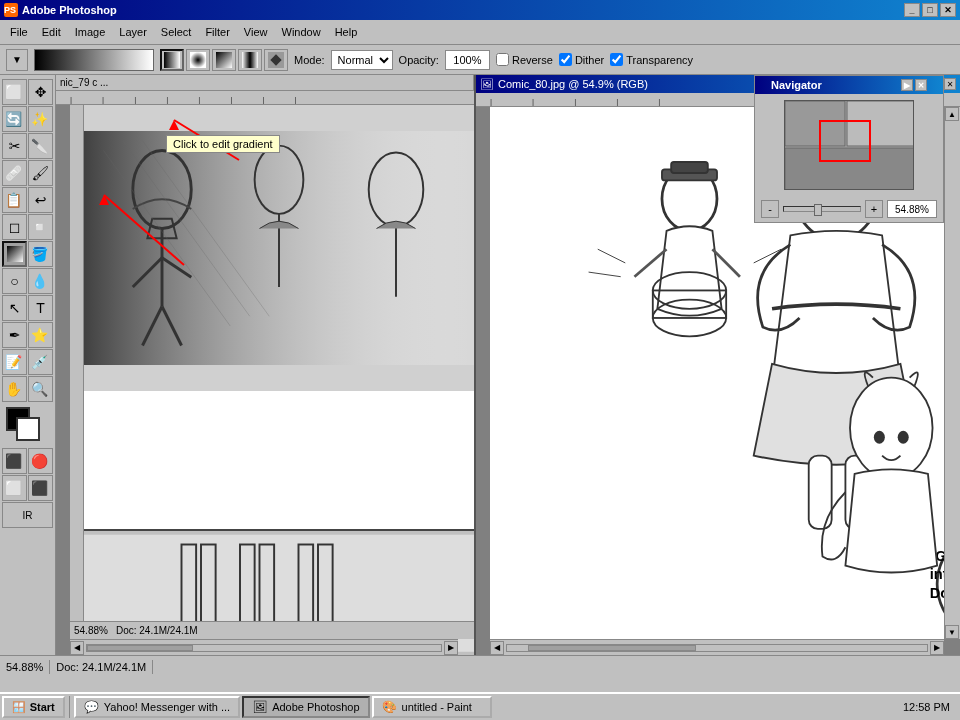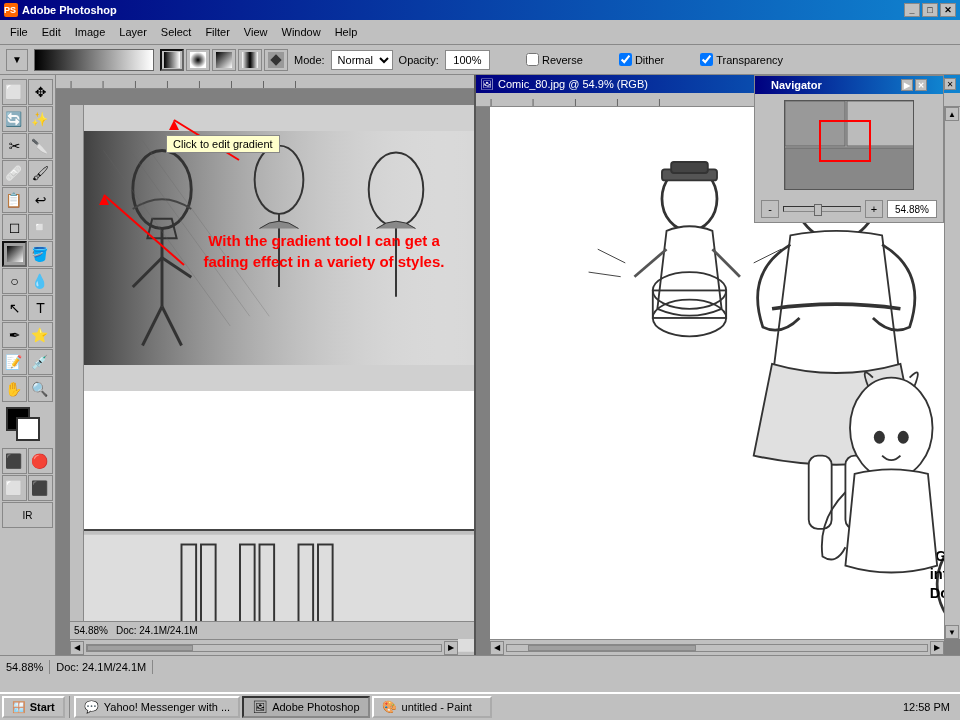--- a/index.html
+++ b/index.html
@@ -104,21 +104,20 @@
     }
     .opacity-input {
       width: 45px; height: 20px;
       font-size: 11px;
       border: 1px solid #888;
       text-align: center;
     }
     .checkbox-label {
       display: flex; align-items: center; gap: 3px;
       font-size: 11px;
-      margin-left: 30px;
     }
 
     
     .tooltip-box {
       position: absolute;
       top: 60px;
       left: 110px;
       background: #ffffcc;
       border: 1px solid #888;
       padding: 2px 6px;
@@ -463,20 +462,23 @@
       <div class="tool-btn">⬛</div>
     </div>
 
     <div class="tool-row">
       <div class="tool-btn" style="width:52px;font-size:10px;">IR</div>
     </div>
   </div>
 
   <div style="position:relative;width:420px;background:#808080;overflow:hidden;border-right:2px solid #555;">
 
+    <div class="doc-tab">
+      <span>nic_79 c ...</span>
+    </div>
 
     <div style="height:14px;background:#c0c0c0;border-bottom:1px solid #888;display:flex;align-items:flex-end;padding-left:14px;font-size:8px;color:#333;overflow:hidden;">
       <span style="margin-right:30px;">|</span>
         <span style="margin-right:30px;">|</span>
       <span style="margin-right:30px;">|</span>
         <span style="margin-right:30px;">|</span>
       <span style="margin-right:30px;">|</span>
         <span style="margin-right:30px;">|</span>
       <span style="margin-right:30px;">|</span>
         <span>|</span>
@@ -537,23 +539,20 @@
             <rect x="120" y="10" width="15" height="80" fill="none" stroke="#333" stroke-width="2"></rect>
             <rect x="160" y="10" width="15" height="80" fill="none" stroke="#333" stroke-width="2"></rect>
             <rect x="180" y="10" width="15" height="80" fill="none" stroke="#333" stroke-width="2"></rect>
             <rect x="220" y="10" width="15" height="80" fill="none" stroke="#333" stroke-width="2"></rect>
             <rect x="240" y="10" width="15" height="80" fill="none" stroke="#333" stroke-width="2"></rect>
 
             <line x1="0" y1="90" x2="400" y2="90" stroke="#333" stroke-width="2"></line>
           </svg>
         </div>
 
-        <div style="position:absolute;top:125px;left:100px;right:10px;color:red;font-weight:bold;font-size:15px;font-family:Arial;text-align:center;line-height:1.4;">
-          <span>With the gradient tool I can get a fading effect in a variety of styles.</span>
-        </div>
 
 
         <svg style="position:absolute;top:0;left:0;right:0;bottom:0;pointer-events:none;width:100%;height:100%;">
 
           <line x1="155" y1="55" x2="90" y2="15" stroke="red" stroke-width="2"></line>
           <polygon points="90,15 85,25 95,25" fill="red"></polygon>
 
           <line x1="100" y1="160" x2="20" y2="90" stroke="red" stroke-width="2"></line>
           <polygon points="20,90 15,100 25,100" fill="red"></polygon>
         </svg>

